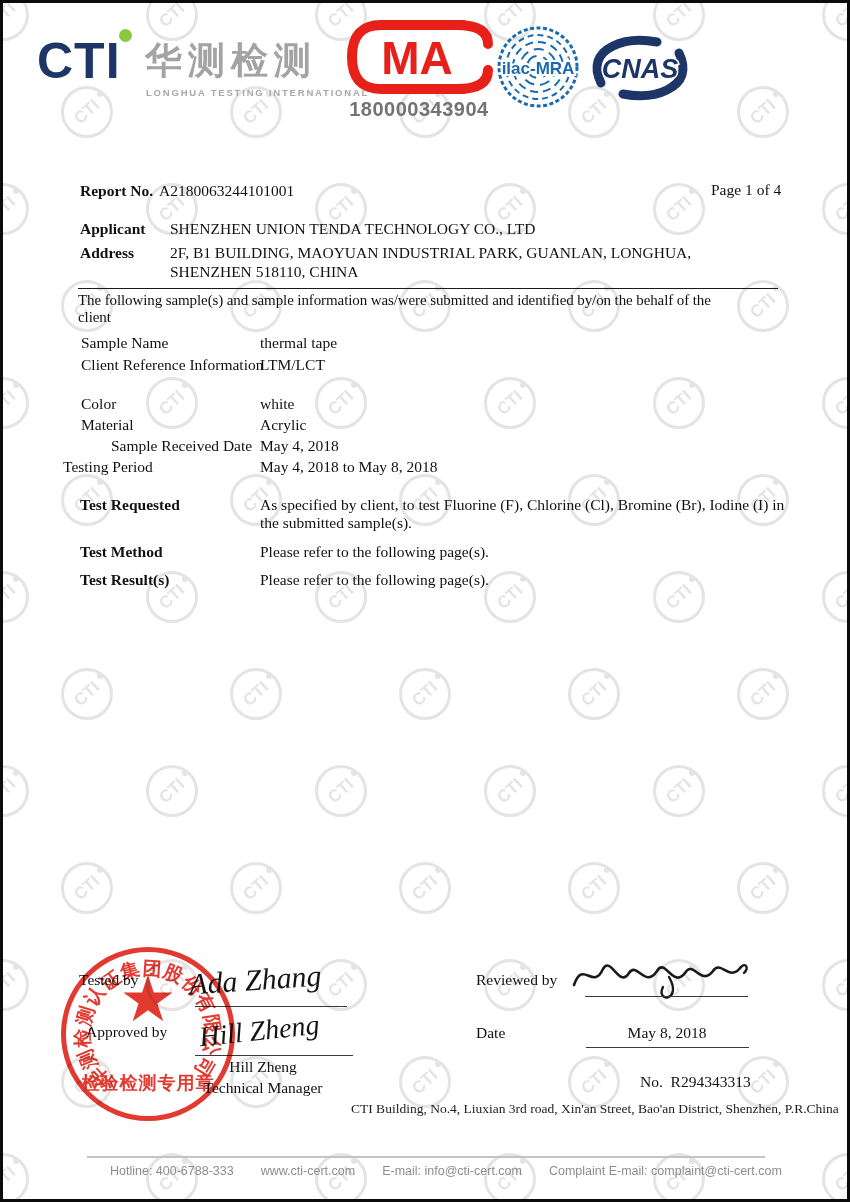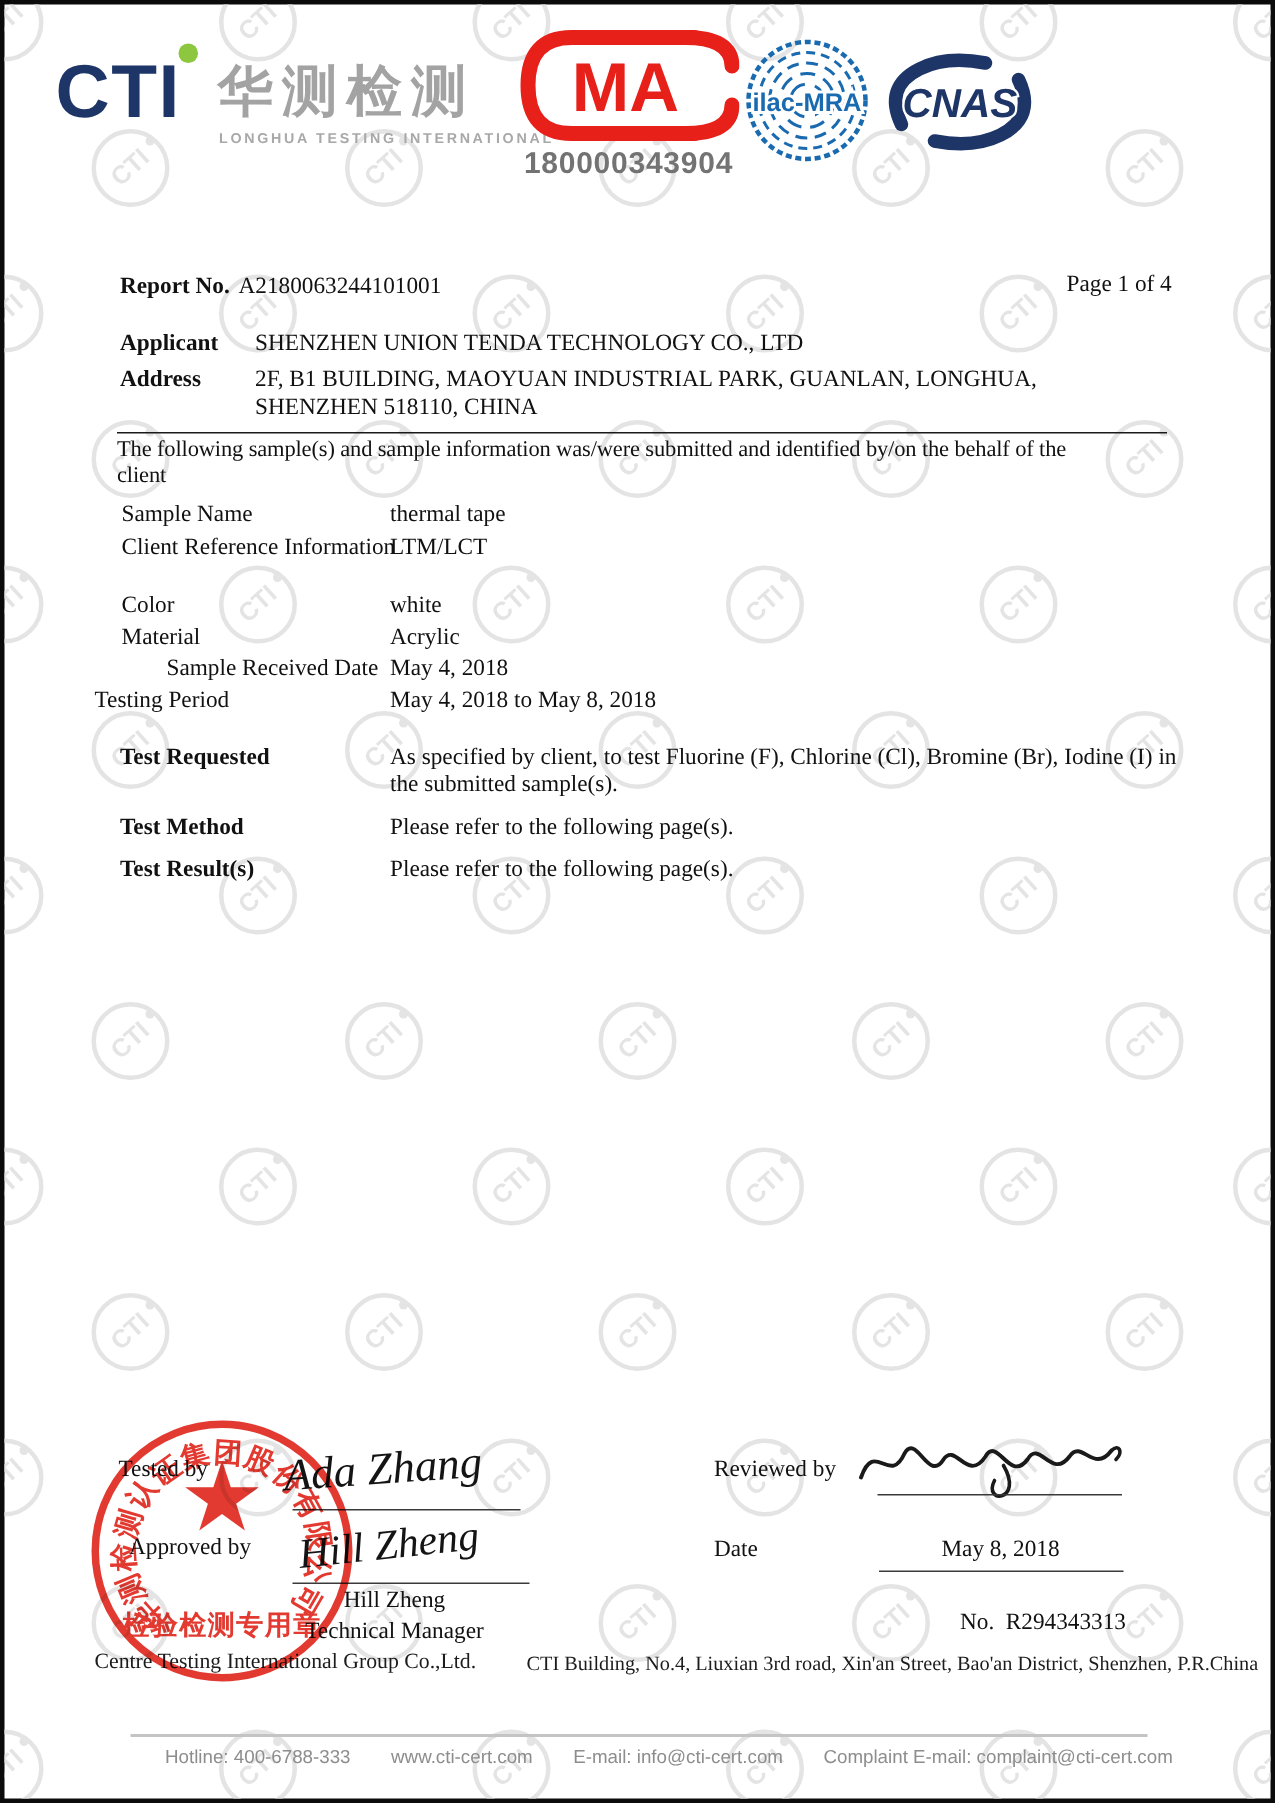--- a/index.html
+++ b/index.html
@@ -425,21 +425,20 @@
       <path d="M172,18 C177,13 180,19 175,24" fill="none" stroke="#1a1a1a" stroke-width="2.4" stroke-linecap="round"></path>
     </svg>
     <div class="abs sigline" style="left:582px; top:993px; width:163px;"></div>
 
     <div class="abs val" style="left:473px; top:1021px;">Date</div>
     <div class="abs val" style="left:583px; top:1021px; width:162px; text-align:center;">May 8, 2018</div>
     <div class="abs sigline" style="left:583px; top:1044px; width:163px;"></div>
 
     <div class="abs val" style="left:637px; top:1070px; white-space:pre;">No.  R294343313</div>
 
-    <div class="abs small-serif" style="left:60px; top:1097px;">Centre Testing International Group Co.,Ltd.</div>
     <div class="abs small-serif" style="left:348px; top:1098px; font-size:13.5px;">CTI Building, No.4, Liuxian 3rd road, Xin'an Street, Bao'an District, Shenzhen, P.R.China</div>
 
     <div class="abs foot-sep"></div>
     <div class="abs foot-row">
       <span>Hotline: 400-6788-333</span>
       <span>www.cti-cert.com</span>
       <span>E-mail: info@cti-cert.com</span>
       <span>Complaint E-mail: complaint@cti-cert.com</span>
     </div>
   </div>

